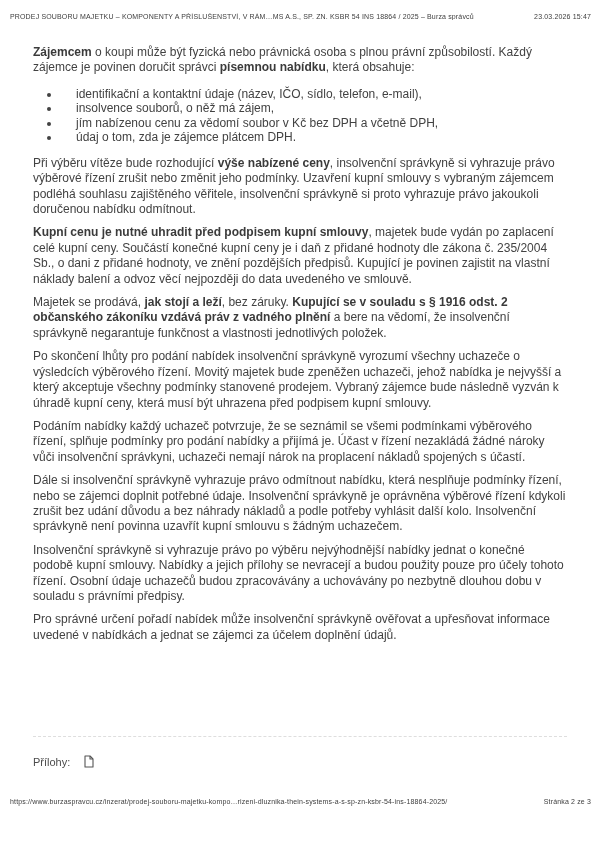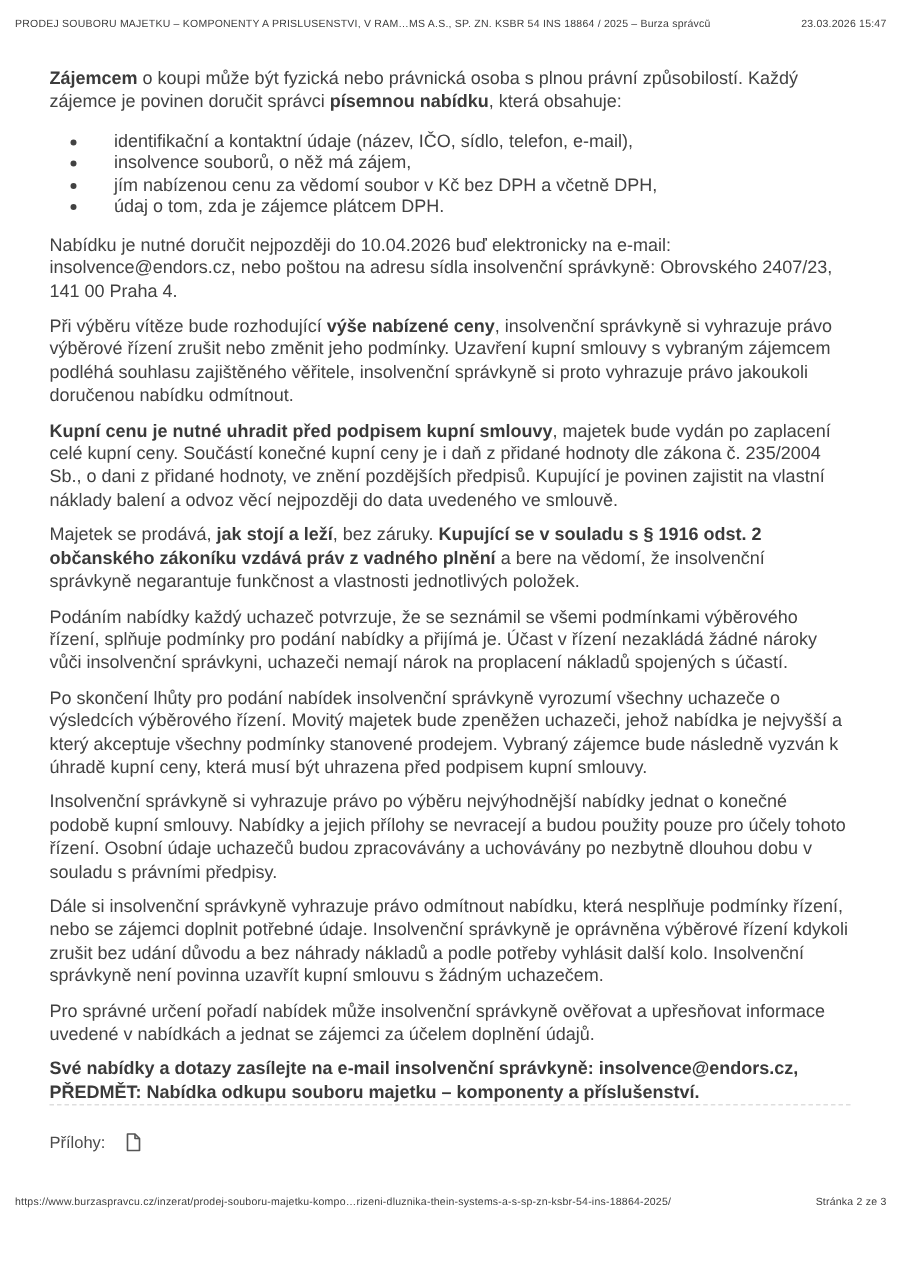--- a/index.html
+++ b/index.html
@@ -56,30 +56,28 @@
   </div>
 
   <div class="doc-body" id="doc-body">
       <p><strong>Zájemcem</strong><span> o koupi může být fyzická nebo právnická osoba s plnou právní způsobilostí. Každý zájemce je povinen doručit správci </span><strong>písemnou nabídku</strong><span>, která obsahuje:</span></p>
       <ul>
         <li>identifikační a kontaktní údaje (název, IČO, sídlo, telefon, e-mail),</li>
         <li>insolvence souborů, o něž má zájem,</li>
         <li>jím nabízenou cenu za vědomí soubor v Kč bez DPH a včetně DPH,</li>
         <li>údaj o tom, zda je zájemce plátcem DPH.</li>
       </ul>
-      <p><span>Nabídku je nutné doručit nejpozději do 10.04.2026 buď elektronicky na e-mail: insolvence@endors.cz, nebo poštou na adresu sídla insolvenční správkyně: Obrovského 2407/23, 141 00 Praha 4.</span></p>
       <p><span>Při výběru vítěze bude rozhodující </span><strong>výše nabízené ceny</strong><span>, insolvenční správkyně si vyhrazuje právo výběrové řízení zrušit nebo změnit jeho podmínky. Uzavření kupní smlouvy s vybraným zájemcem podléhá souhlasu zajištěného věřitele, insolvenční správkyně si proto vyhrazuje právo jakoukoli doručenou nabídku odmítnout.</span></p>
       <p><strong>Kupní cenu je nutné uhradit před podpisem kupní smlouvy</strong><span>, majetek bude vydán po zaplacení celé kupní ceny. Součástí konečné kupní ceny je i daň z přidané hodnoty dle zákona č. 235/2004 Sb., o dani z přidané hodnoty, ve znění pozdějších předpisů. Kupující je povinen zajistit na vlastní náklady balení a odvoz věcí nejpozději do data uvedeného ve smlouvě.</span></p>
       <p><span>Majetek se prodává, </span><strong>jak stojí a leží</strong><span>, bez záruky. </span><strong>Kupující se v souladu s § 1916 odst. 2 občanského zákoníku vzdává práv z vadného plnění</strong><span> a bere na vědomí, že insolvenční správkyně negarantuje funkčnost a vlastnosti jednotlivých položek.</span></p>
+      <p><span>Po skončení lhůty pro podání nabídek insolvenční správkyně vyrozumí všechny uchazeče o výsledcích výběrového řízení. Movitý majetek bude zpeněžen uchazeči, jehož nabídka je nejvyšší a který akceptuje všechny podmínky stanovené prodejem. Vybraný zájemce bude následně vyzván k úhradě kupní ceny, která musí být uhrazena před podpisem kupní smlouvy.</span></p>
       <p><span>Podáním nabídky každý uchazeč potvrzuje, že se seznámil se všemi podmínkami výběrového řízení, splňuje podmínky pro podání nabídky a přijímá je. Účast v řízení nezakládá žádné nároky vůči insolvenční správkyni, uchazeči nemají nárok na proplacení nákladů spojených s účastí.</span></p>
-      <p><span>Po skončení lhůty pro podání nabídek insolvenční správkyně vyrozumí všechny uchazeče o výsledcích výběrového řízení. Movitý majetek bude zpeněžen uchazeči, jehož nabídka je nejvyšší a který akceptuje všechny podmínky stanovené prodejem. Vybraný zájemce bude následně vyzván k úhradě kupní ceny, která musí být uhrazena před podpisem kupní smlouvy.</span></p>
+      <p><span>Dále si insolvenční správkyně vyhrazuje právo odmítnout nabídku, která nesplňuje podmínky řízení, nebo se zájemci doplnit potřebné údaje. Insolvenční správkyně je oprávněna výběrové řízení kdykoli zrušit bez udání důvodu a bez náhrady nákladů a podle potřeby vyhlásit další kolo. Insolvenční správkyně není povinna uzavřít kupní smlouvu s žádným uchazečem.</span></p>
       <p><span>Insolvenční správkyně si vyhrazuje právo po výběru nejvýhodnější nabídky jednat o konečné podobě kupní smlouvy. Nabídky a jejich přílohy se nevracejí a budou použity pouze pro účely tohoto řízení. Osobní údaje uchazečů budou zpracovávány a uchovávány po nezbytně dlouhou dobu v souladu s právními předpisy.</span></p>
-      <p><span>Dále si insolvenční správkyně vyhrazuje právo odmítnout nabídku, která nesplňuje podmínky řízení, nebo se zájemci doplnit potřebné údaje. Insolvenční správkyně je oprávněna výběrové řízení kdykoli zrušit bez udání důvodu a bez náhrady nákladů a podle potřeby vyhlásit další kolo. Insolvenční správkyně není povinna uzavřít kupní smlouvu s žádným uchazečem.</span></p>
       <p><span>Pro správné určení pořadí nabídek může insolvenční správkyně ověřovat a upřesňovat informace uvedené v nabídkách a jednat se zájemci za účelem doplnění údajů.</span></p>
-      <p><strong>Své nabídky a dotazy zasílejte na e-mail insolvenční správkyně: insolvence@endors.cz, PŘEDMĚT: Nabídka odkupu souboru majetku – komponenty a příslušenství.</strong></p>
     </div>
 
   <div class="separator"></div>
 
   <div class="attachments">
     <span>Přílohy:</span>
     <svg class="doc-icon" width="10" height="13" viewBox="0 0 10 13" aria-hidden="true">
       <path d="M1 1 h5 l3 3 v8 h-8 z" fill="none" stroke="#555555" stroke-width="1.1" stroke-linejoin="round"></path>
       <path d="M6 1 v3 h3" fill="none" stroke="#555555" stroke-width="1.1" stroke-linejoin="round"></path>
     </svg>

